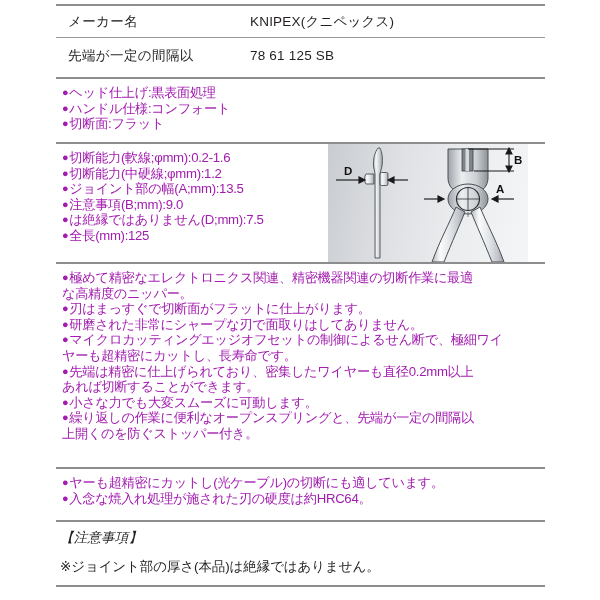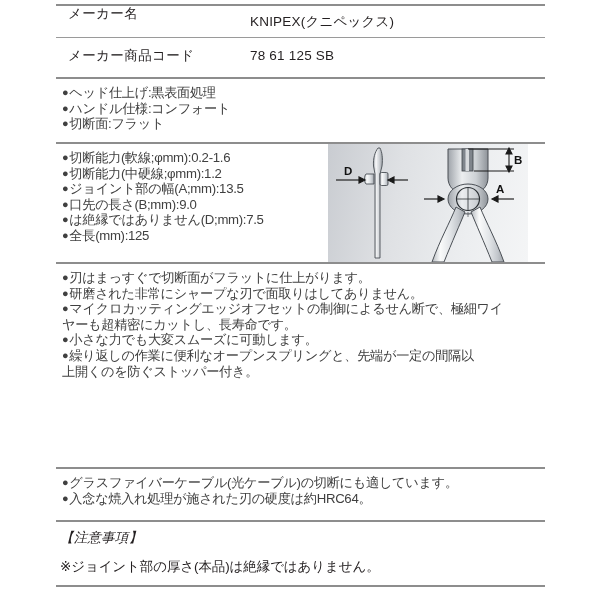--- a/index.html
+++ b/index.html
@@ -54,21 +54,21 @@
     letter-spacing: 0.2px;
   }
 
   
   .bullets {
     position: absolute;
     left: 62px;
     font-size: 13.2px;
     line-height: 15.6px;
     letter-spacing: -0.3px;
-    color: #404040;
+    color: #a21caf;
   }
   .bullets .li {
     display: block;
     white-space: pre-wrap;
     text-indent: 0;
   }
   .bullets .li::before {
     content: "\25CF";
     font-size: 11px;
     margin-right: 1px;
@@ -110,37 +110,37 @@
 
   <div class="rule thick" style="top:4px;"></div>
   <div class="rule" style="top:37px;"></div>
   <div class="rule thick" style="top:77px;"></div>
   <div class="rule thick" style="top:142px;"></div>
   <div class="rule thick" style="top:262px;"></div>
   <div class="rule thick" style="top:467px;"></div>
   <div class="rule thick" style="top:520px;"></div>
   <div class="rule thick" style="top:585px;"></div>
 
-  <div class="txt tbl-label" style="top:6px;">メーカー名</div>
+  <div class="txt tbl-label" style="top:14px;">メーカー名</div>
   <div class="txt tbl-value" style="top:14px;">KNIPEX(クニペックス)</div>
 
-  <div class="txt tbl-label" style="top:48px;">メーカー商品コード</div>
+  <div class="txt tbl-label" style="top:48px;">先端が一定の間隔以</div>
   <div class="txt tbl-value" style="top:48px;">78 61 125 SB</div>
 
   <div class="bullets" style="top:85px;">
     <span class="li">ヘッド仕上げ:黒表面処理</span>
     <span class="li">ハンドル仕様:コンフォート</span>
     <span class="li">切断面:フラット</span>
   </div>
 
   <div class="bullets" style="top:150px;">
     <span class="li">切断能力(軟線;φmm):0.2-1.6</span>
     <span class="li">切断能力(中硬線;φmm):1.2</span>
     <span class="li">ジョイント部の幅(A;mm):13.5</span>
-    <span class="li">口先の長さ(B;mm):9.0</span>
+    <span class="li">注意事項(B;mm):9.0</span>
     <span class="li">は絶縁ではありません(D;mm):7.5</span>
     <span class="li">全長(mm):125</span>
   </div>
 
   <div class="diagram">
     <svg width="200" height="118" viewBox="0 0 200 118" xmlns="http://www.w3.org/2000/svg">
       <defs>
         <linearGradient id="metalV" x1="0" y1="0" x2="1" y2="0">
           <stop offset="0" stop-color="#a9adb3"></stop>
           <stop offset="0.30" stop-color="#f2f3f4"></stop>
@@ -213,30 +213,34 @@
         <line x1="96" y1="55" x2="112" y2="55"></line>
         <polygon points="116,55 110,52 110,58"></polygon>
         <line x1="186" y1="55" x2="168" y2="55"></line>
         <polygon points="164,55 170,52 170,58"></polygon>
       </g>
       <text x="168" y="49" font-family="'Liberation Sans',sans-serif" font-size="11.5" font-weight="bold" fill="#111111">A</text>
     </svg>
   </div>
 
   <div class="bullets wide" style="top:270px;">
+    <span class="li">極めて精密なエレクトロニクス関連、精密機器関連の切断作業に最適
+な高精度のニッパー。</span>
     <span class="li">刃はまっすぐで切断面がフラットに仕上がります。</span>
     <span class="li">研磨された非常にシャープな刃で面取りはしてありません。</span>
     <span class="li">マイクロカッティングエッジオフセットの制御によるせん断で、極細ワイ
 ヤーも超精密にカットし、長寿命です。</span>
+    <span class="li">先端は精密に仕上げられており、密集したワイヤーも直径0.2mm以上
+あれば切断することができます。</span>
     <span class="li">小さな力でも大変スムーズに可動します。</span>
     <span class="li">繰り返しの作業に便利なオープンスプリングと、先端が一定の間隔以
 上開くのを防ぐストッパー付き。</span>
   </div>
 
   <div class="bullets wide" style="top:475px;">
-    <span class="li">グラスファイバーケーブル(光ケーブル)の切断にも適しています。</span>
+    <span class="li">ヤーも超精密にカットし(光ケーブル)の切断にも適しています。</span>
     <span class="li">入念な焼入れ処理が施された刃の硬度は約HRC64。</span>
   </div>
 
   <div class="txt note-head" style="top:530px;">【注意事項】</div>
   <div class="txt note-body" style="top:559px;">※ジョイント部の厚さ(本品)は絶縁ではありません。</div>
 
 </div>
 
 </body></html>

